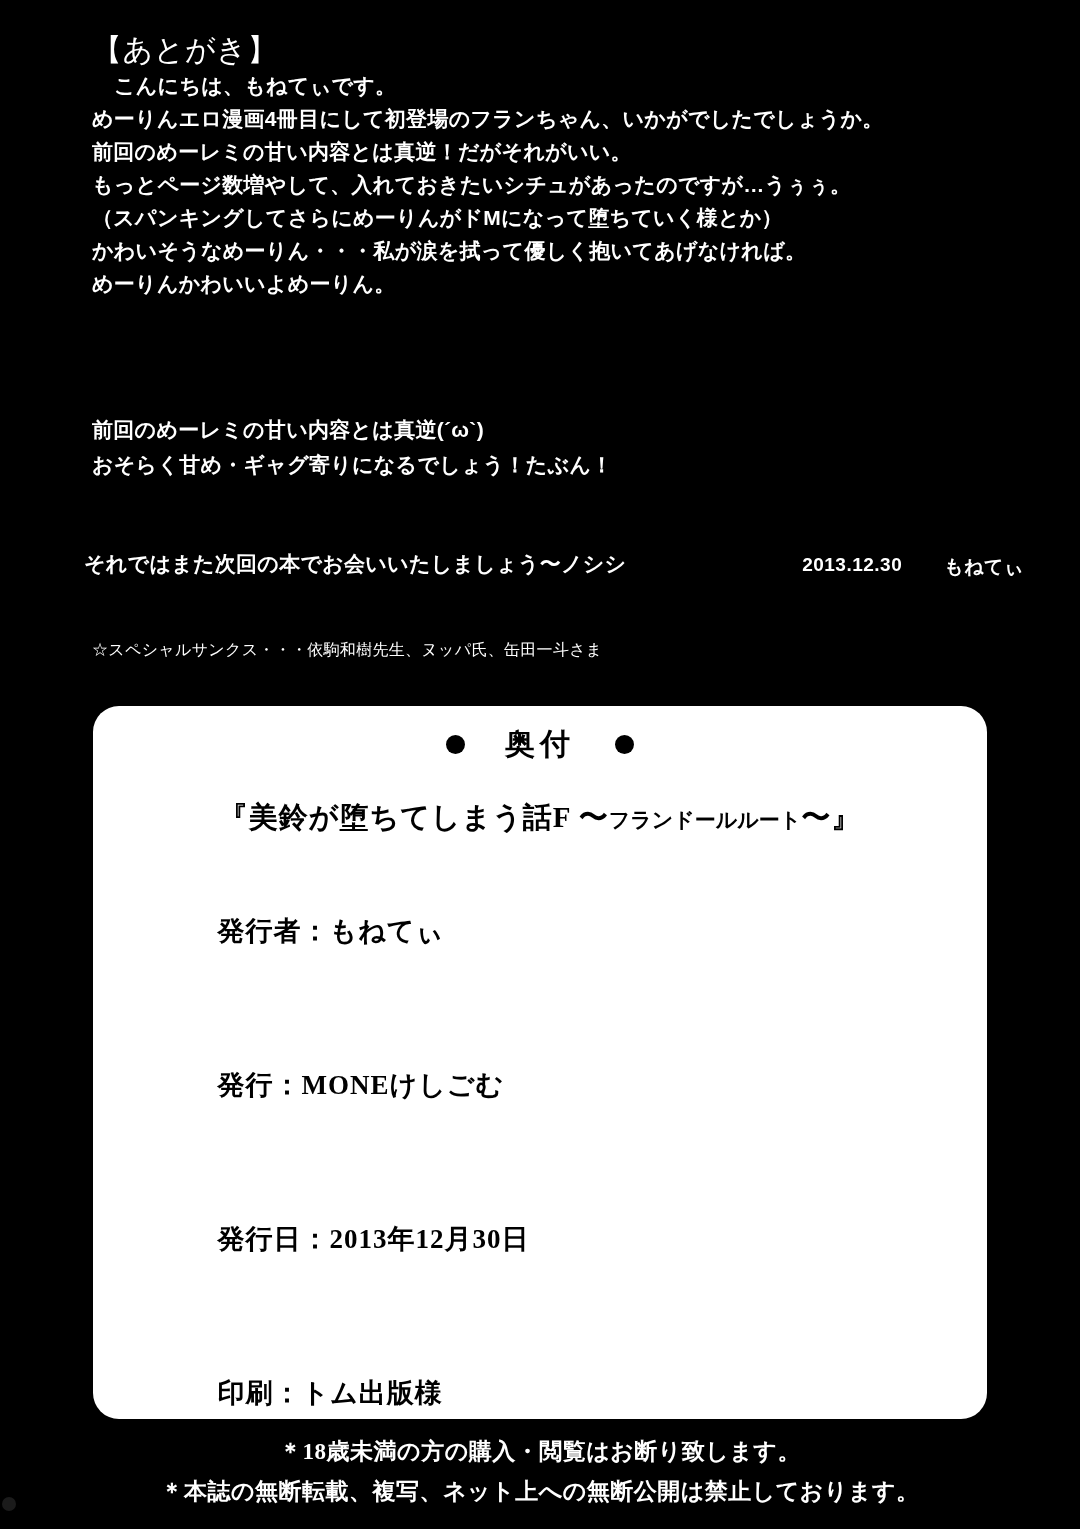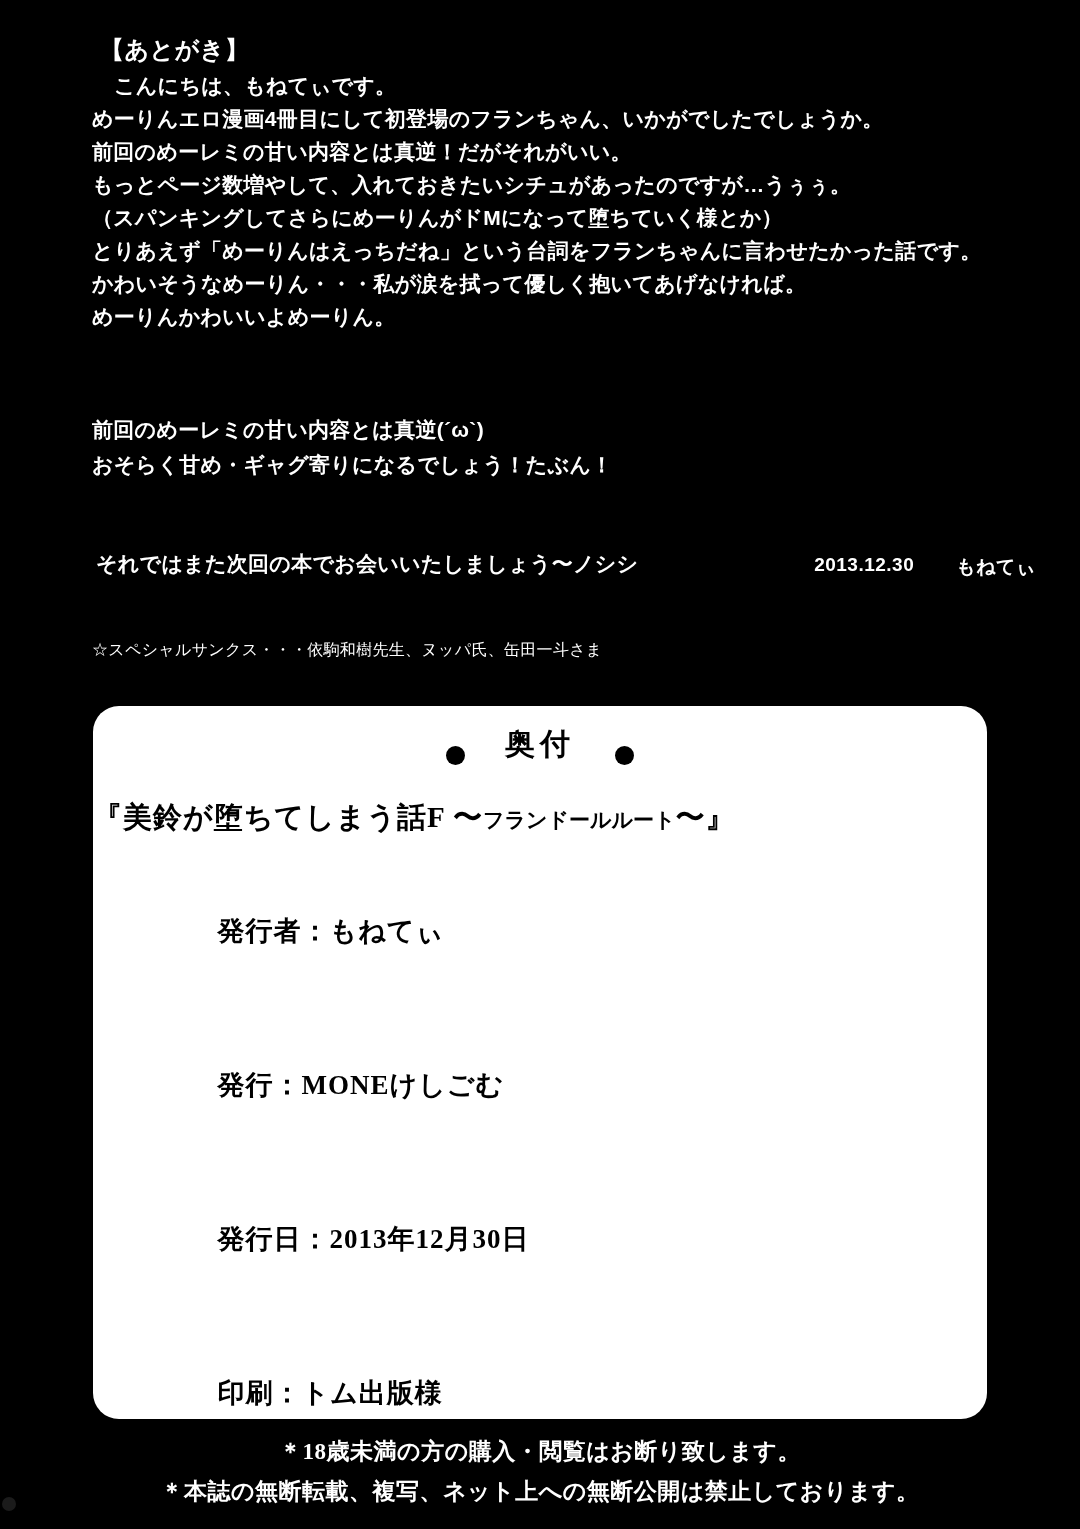--- a/index.html
+++ b/index.html
@@ -17,25 +17,25 @@
   }
 
   
   #afterword {
     position: absolute;
     left: 92px;
     top: 34px;
     width: 940px;
   }
   #afterword .aw-heading {
-    font-size: 24px;
-    font-weight: 700;
+    font-size: 30px;
+    font-weight: 400;
     line-height: 31px;
     letter-spacing: 0.5px;
-    margin: 0 0 4px 8px;
+    margin: 0 0 4px 0;
   }
   #afterword .aw-line {
     font-size: 21px;
     font-weight: 700;
     line-height: 33px;
     letter-spacing: 0.3px;
     white-space: pre;
     margin: 0;
   }
   #afterword .aw-line.indent {
@@ -52,21 +52,21 @@
     font-size: 21px;
     font-weight: 700;
     line-height: 35px;
     letter-spacing: 0.3px;
     white-space: pre;
     margin: 0;
   }
 
   #signature {
     position: absolute;
-    left: 96px;
+    left: 84px;
     top: 550px;
     width: 940px;
     display: flex;
     justify-content: space-between;
     align-items: baseline;
     text-align: center;
   }
   #signature .sig-left {
     font-size: 21px;
     font-weight: 700;
@@ -102,21 +102,21 @@
     box-sizing: border-box;
   }
 
   #colophon-title-row {
     position: absolute;
     left: 0;
     right: 0;
     top: 18px;
     display: flex;
     justify-content: center;
-    align-items: flex-end;
+    align-items: center;
     gap: 40px;
   }
   .dot {
     width: 19px;
     height: 19px;
     border-radius: 50%;
     background: #000000;
     display: inline-block;
   }
   #colophon-title {
@@ -124,21 +124,21 @@
     font-size: 30px;
     font-weight: 700;
     letter-spacing: 5px;
   }
 
   #colophon-work-title {
     position: absolute;
     left: 0;
     right: 0;
     top: 92px;
-    text-align: left;
+    text-align: center;
     font-family: "Liberation Serif", serif;
     font-size: 29px;
     font-weight: 700;
     letter-spacing: 1px;
   }
   #colophon-work-title .small {
     font-size: 21px;
     letter-spacing: 0px;
   }
 
@@ -191,21 +191,20 @@
 </head>
 <body>
 
 <div id="afterword">
   <div class="aw-heading">【あとがき】</div>
   <div class="aw-line indent">こんにちは、もねてぃです。</div>
   <div class="aw-line">めーりんエロ漫画4冊目にして初登場のフランちゃん、いかがでしたでしょうか。</div>
   <div class="aw-line">前回のめーレミの甘い内容とは真逆！だがそれがいい。</div>
   <div class="aw-line">もっとページ数増やして、入れておきたいシチュがあったのですが…うぅぅ。</div>
   <div class="aw-line">（スパンキングしてさらにめーりんがドMになって堕ちていく様とか）</div>
-  <div class="aw-line">とりあえず「めーりんはえっちだね」という台詞をフランちゃんに言わせたかった話です。</div>
   <div class="aw-line">かわいそうなめーりん・・・私が涙を拭って優しく抱いてあげなければ。</div>
   <div class="aw-line">めーりんかわいいよめーりん。</div>
 </div>
 
 <div id="nextblock">
   <div class="aw-line">前回のめーレミの甘い内容とは真逆(´ω`)</div>
   <div class="aw-line">おそらく甘め・ギャグ寄りになるでしょう！たぶん！</div>
 </div>
 
 <div id="signature">

